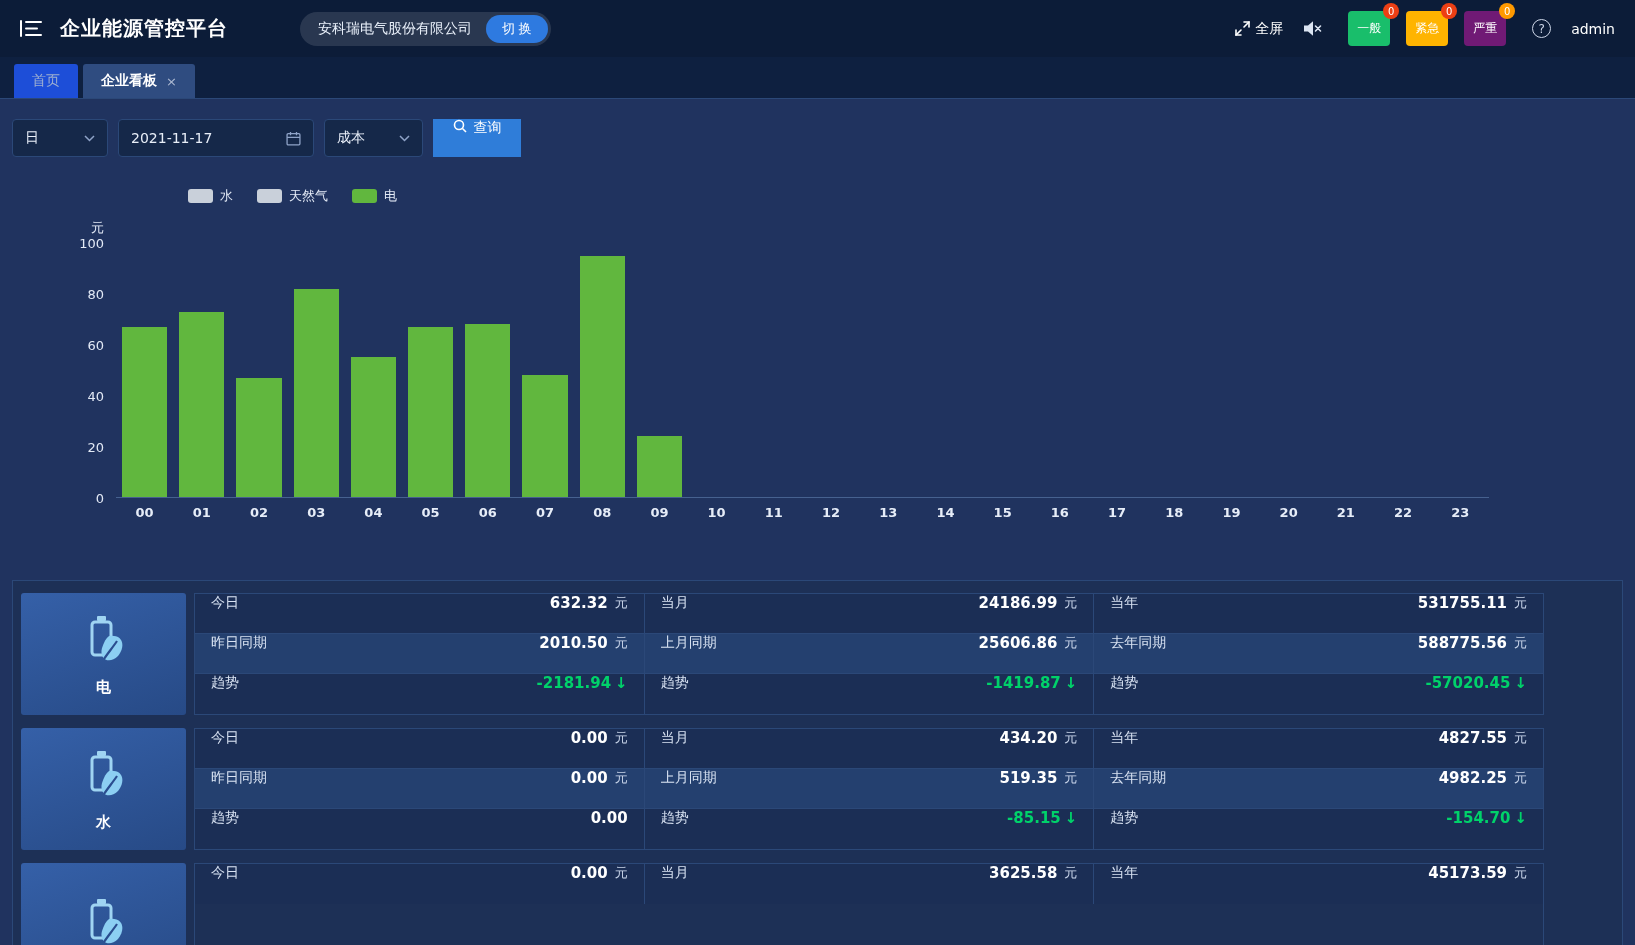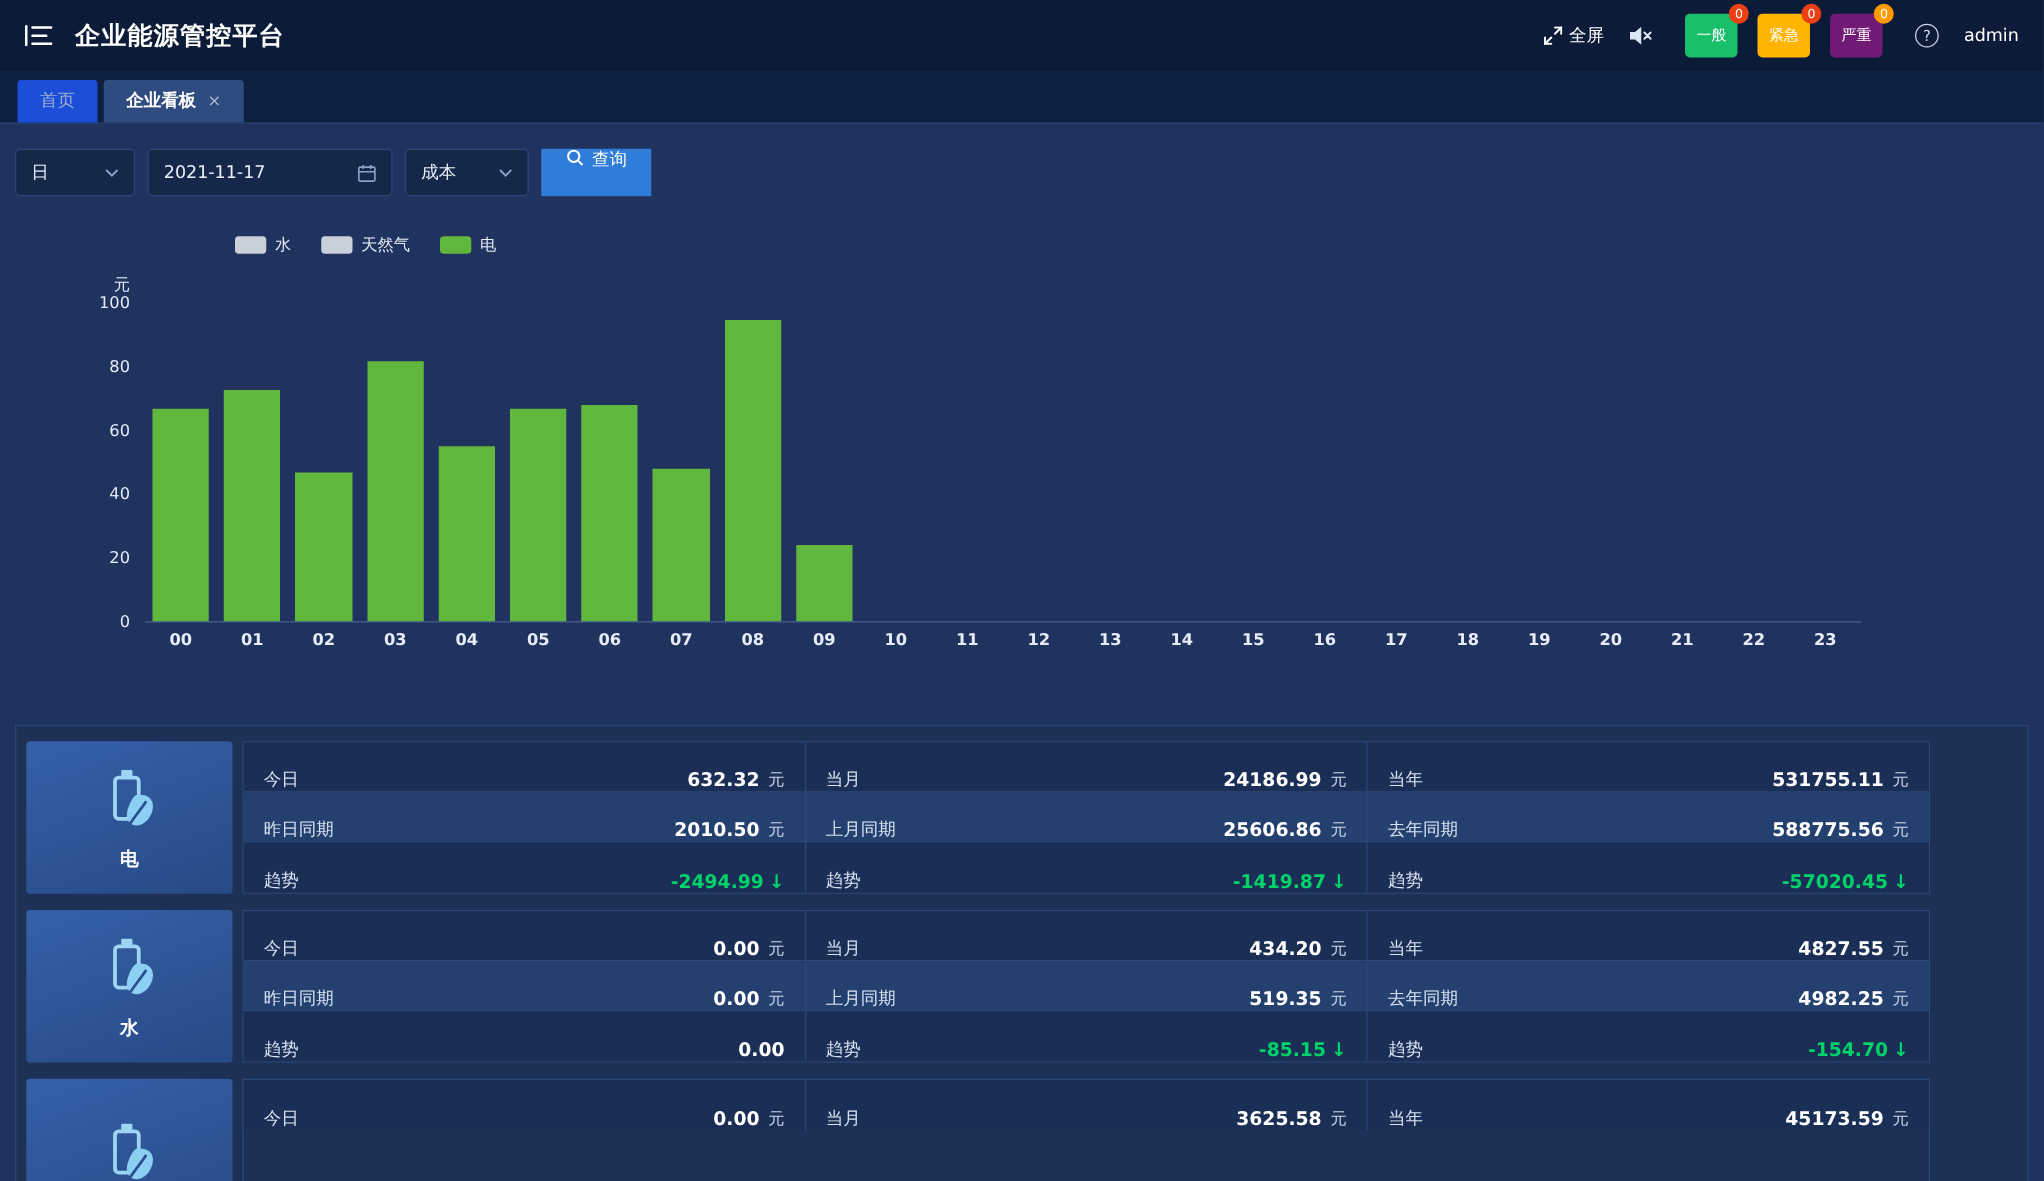--- a/index.html
+++ b/index.html
@@ -52,21 +52,21 @@
   
   .stats-panel { margin:41px 12px 0; border:1px solid #2b4878; background:#1d3056; padding:12px 8px; display:flex; flex-direction:column; gap:13px; }
   .energy-card { display:flex; gap:8px; min-height:122px; }
   .card-tile { width:165px; background:linear-gradient(160deg,#3560a8,#274a86); border-radius:3px; display:flex; flex-direction:column; align-items:center; justify-content:center; gap:7px; cursor:pointer; }
   .tile-label { font-size:15px; font-weight:bold; color:#fff; }
   .card-grid { flex:1; margin-right:70px; border:1px solid #2b4878; }
   .stats-row { display:flex; height:40px; border-bottom:1px solid #2b4878; }
   .stats-row:last-child { border-bottom:none; }
   .stats-row:nth-child(odd) { background:#1b2e55; }
   .stats-row:nth-child(even) { background:#24406f; }
-  .grid-cell { flex:1; display:flex; align-items:flex-end; justify-content:space-between; padding:0 16px; border-right:1px solid #2b4878; }
+  .grid-cell { flex:1; display:flex; align-items:flex-start; justify-content:space-between; padding:0 16px; border-right:1px solid #2b4878; }
   .grid-cell:last-child { border-right:none; }
   .cell-label { font-size:14px; color:#d8e2f2; }
   .cell-value-wrap { display:flex; align-items:center; }
   .cell-value { font-size:15px; font-weight:bold; color:#fff; }
   .trend-down { color:#00d26a; }
   .trend-arrow { color:#00d26a; font-weight:bold; margin-left:4px; font-size:15px; }
   .cell-unit { font-size:13px; color:#c9d5ea; margin-left:7px; }
 </style>
 </head>
 <body>
@@ -75,20 +75,24 @@
   <div class="hamburger">
     <svg width="22" height="17" viewBox="0 0 22 17" fill="none" stroke="#ffffff" stroke-width="2" stroke-linecap="round">
       <path d="M1 1v15"></path>
         <path d="M6 2h15"></path>
         <path d="M6 8.5h11"></path>
         <path d="M6 15h15"></path>
     </svg>
   </div>
   <div class="app-title">企业能源管控平台</div>
 
+  <div class="company-switcher">
+    <span class="company-name">安科瑞电气股份有限公司</span>
+    <button class="switch-btn">切 换</button>
+  </div>
 
   <div class="header-right">
     <div class="fullscreen-btn">
       <span style="display:flex;">
         <svg width="15" height="15" viewBox="0 0 15 15" fill="none" stroke="#fff" stroke-width="1.6" stroke-linecap="round">
           <path d="M9 1h5v5"></path>
             <path d="M6 14H1V9"></path>
             <path d="M14 1L9 6"></path>
             <path d="M1 14l5-5"></path>
         </svg>
@@ -325,21 +329,21 @@
             <span class="cell-value-wrap">
               <span class="cell-value">588775.56</span>
               <span class="cell-unit">元</span>
             </span>
           </div>
         </div>
         <div class="stats-row">
           <div class="grid-cell">
             <span class="cell-label">趋势</span>
             <span class="cell-value-wrap">
-              <span class="cell-value trend-down">-2494.99</span>
+              <span class="cell-value trend-down">-2181.94</span>
               <span class="trend-arrow">↓</span>
             </span>
           </div>
           <div class="grid-cell">
             <span class="cell-label">趋势</span>
             <span class="cell-value-wrap">
               <span class="cell-value trend-down">-1419.87</span>
               <span class="trend-arrow">↓</span>
             </span>
           </div>

